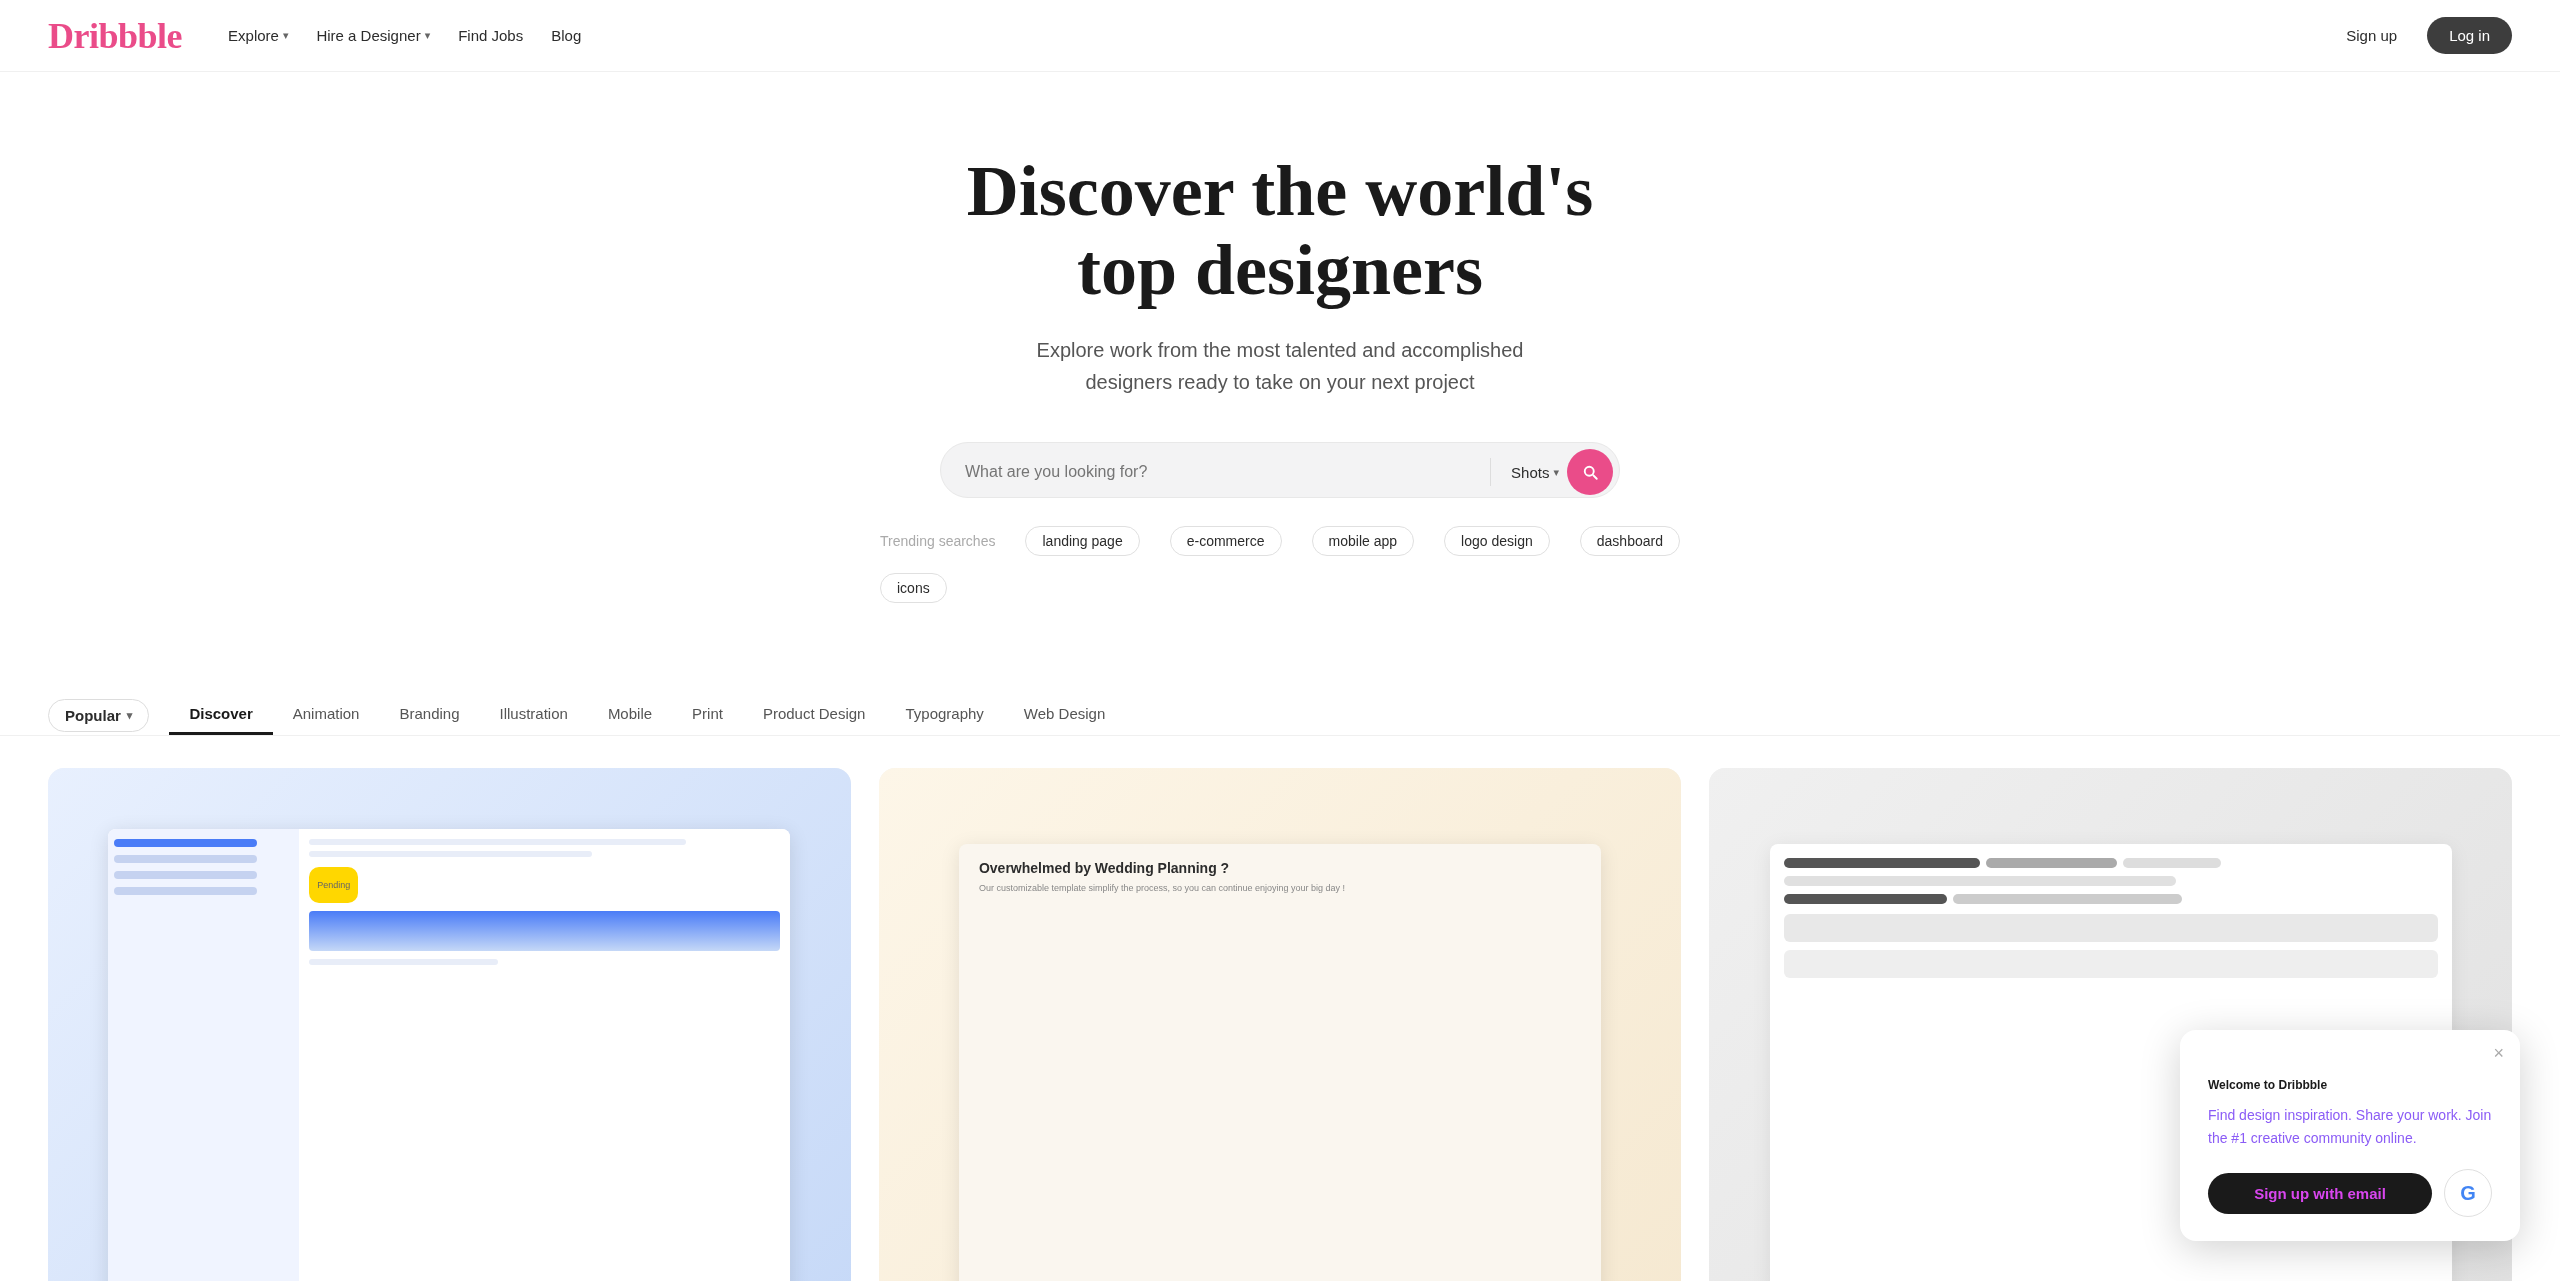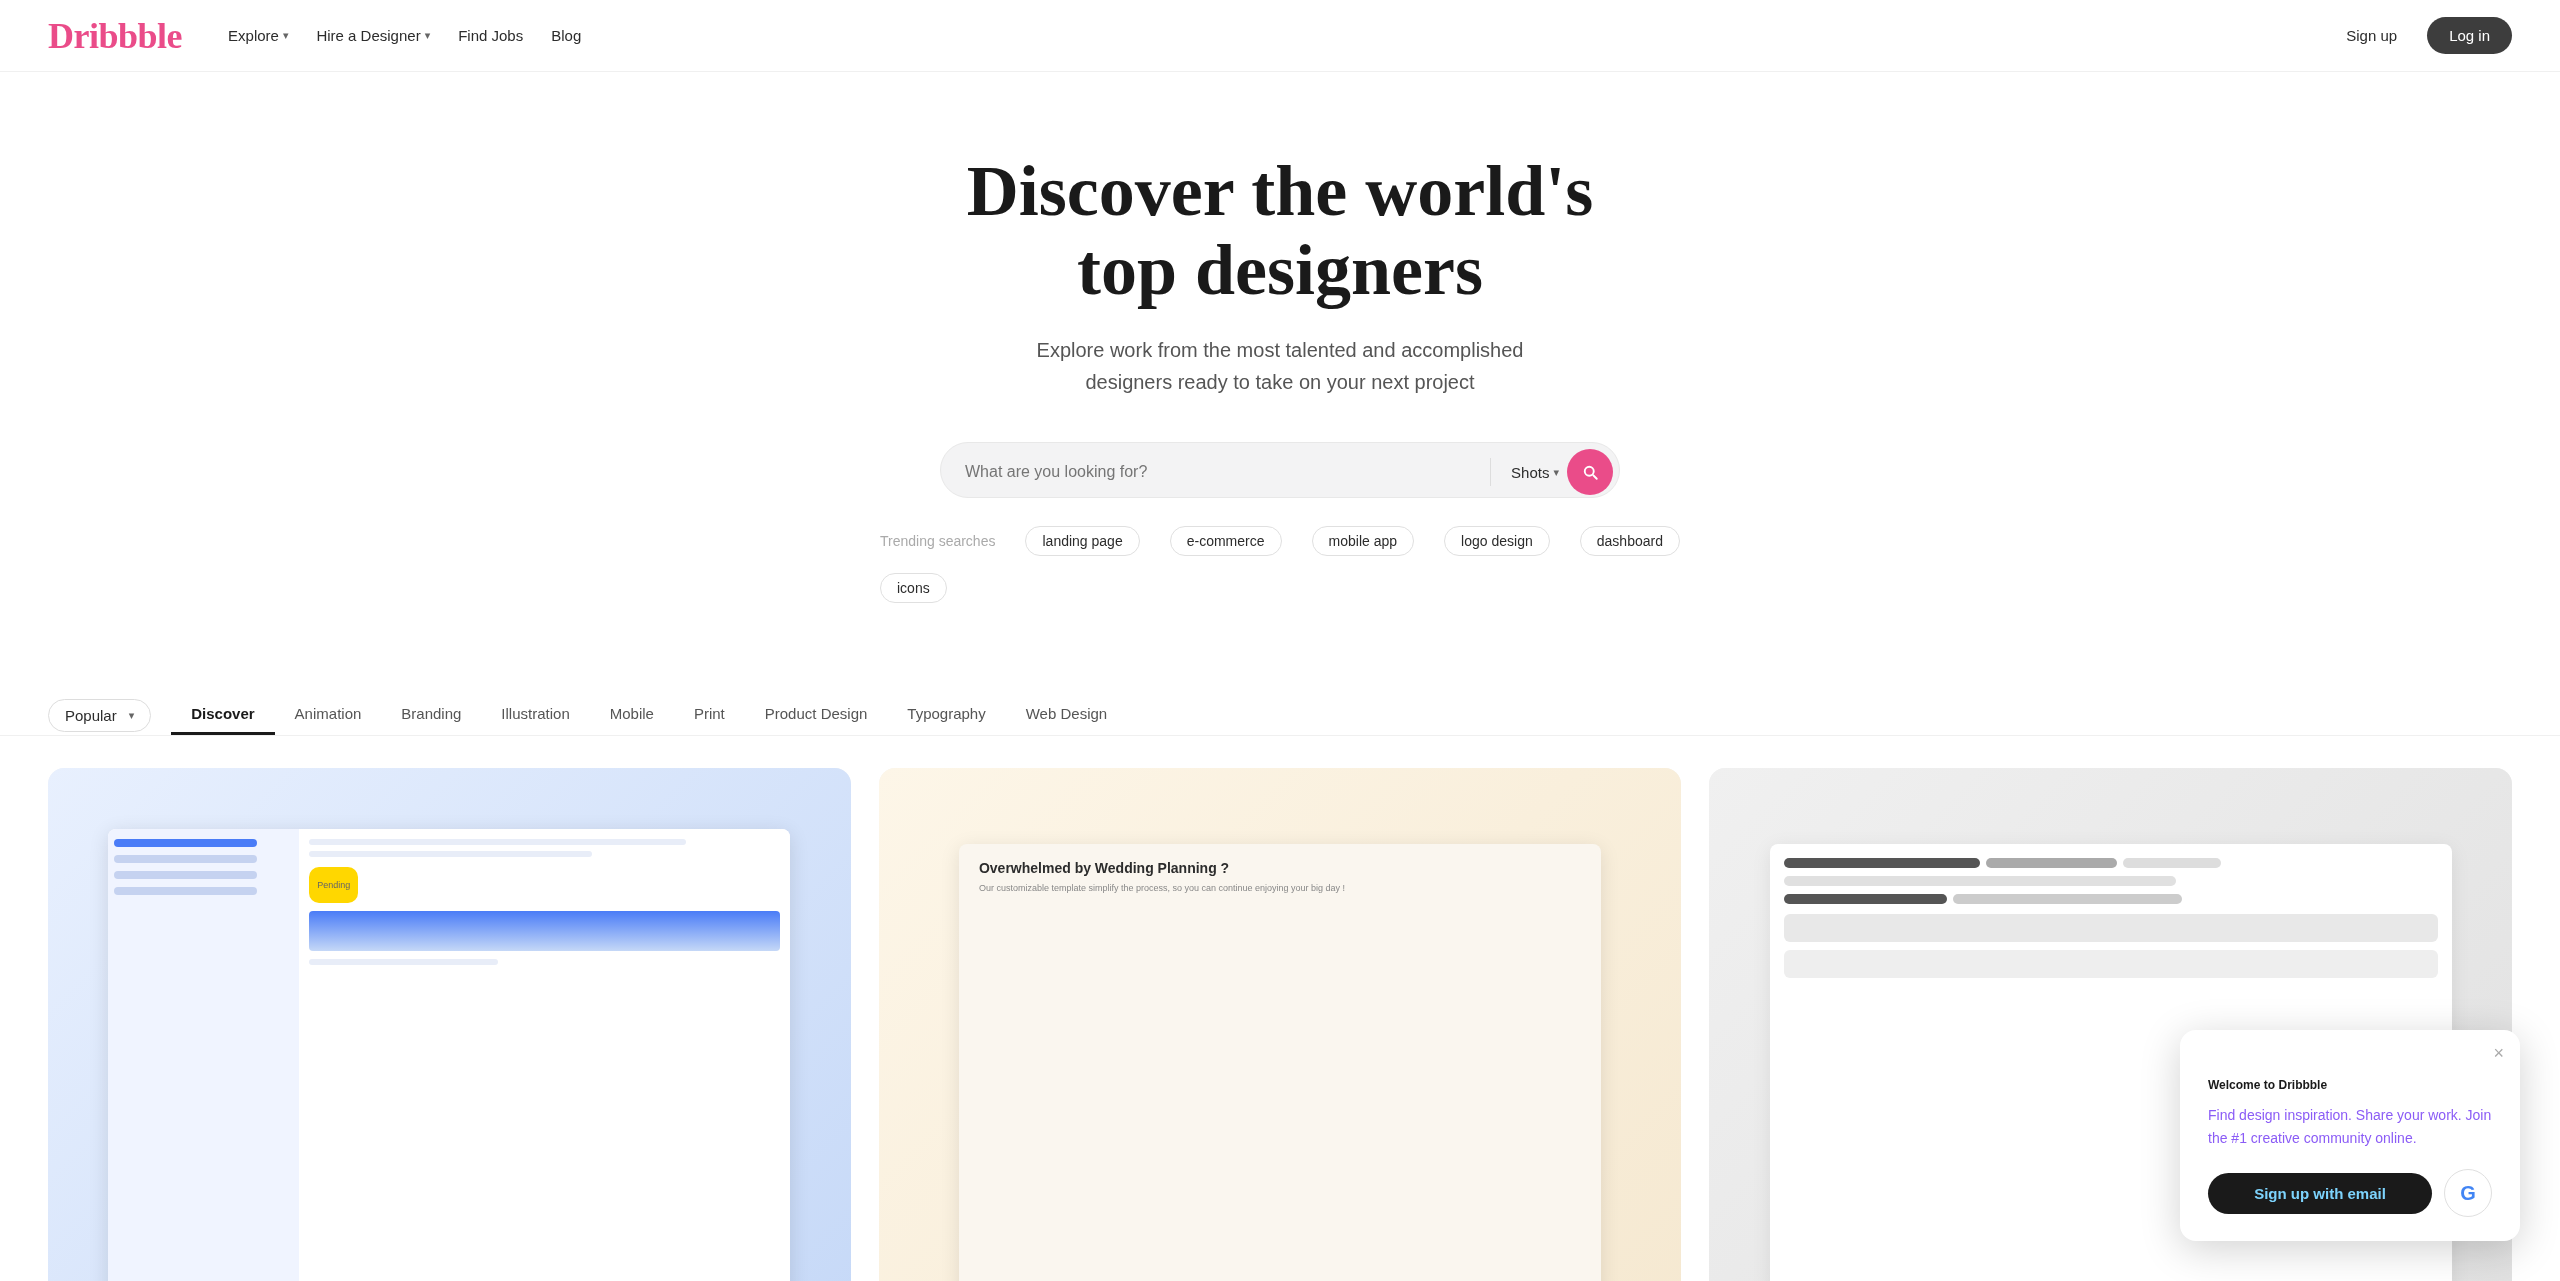--- a/index.html
+++ b/index.html
@@ -79,22 +79,22 @@
     }
 
     
     .filter-bar {
       display: flex; align-items: center; gap: 0;
       padding: 20px 48px 0; border-bottom: 1px solid #f0f0f0;
       overflow-x: auto;
     }
     .filter-bar::-webkit-scrollbar { display: none; }
     .popular-btn {
-      display: flex; align-items: center; gap: 12px;
-      font-size: 15px; font-weight: 400; color: #2c2c2c;
+      display: flex; align-items: center; gap: 6px;
+      font-size: 15px; font-weight: 700; color: #2c2c2c;
       background: none; border: 1.5px solid #ddd; border-radius: 20px;
       padding: 7px 16px; cursor: pointer; margin-right: 20px; white-space: nowrap;
     }
     .cat-tabs { display: flex; gap: 0; }
     .cat-tab {
       font-size: 15px; color: #555; padding: 10px 20px;
       cursor: pointer; border-bottom: 3px solid transparent; white-space: nowrap;
       font-weight: 400;
     }
     .cat-tab.active {
@@ -170,21 +170,21 @@
     }
     .popup-close {
       position: absolute; top: 14px; right: 16px;
       font-size: 18px; color: #aaa; cursor: pointer; background: none; border: none;
       line-height: 1;
     }
     .popup-title { font-size: 12px; font-weight: 700; color: #1a1a1a; margin-bottom: 12px; margin-top: 20px; }
     .popup-desc { font-size: 14px; color: #8b5cf6; line-height: 1.6; margin-bottom: 20px; }
     .popup-actions { display: flex; align-items: center; gap: 12px; }
     .btn-email {
-      flex: 1; background: #1a1a1a; color: #7dd3fc; border: none;
+      flex: 1; background: #1a1a1a; color: #d946ef; border: none;
       border-radius: 24px; padding: 12px 20px; font-size: 15px; font-weight: 600;
       cursor: pointer;
     }
     .btn-google {
       width: 48px; height: 48px; border-radius: 50%; border: 1.5px solid #e0e0e0;
       background: #fff; cursor: pointer; display: flex; align-items: center; justify-content: center;
       flex-shrink: 0;
     }
     .google-g {
       font-size: 20px; font-weight: 700; color: #4285F4;

